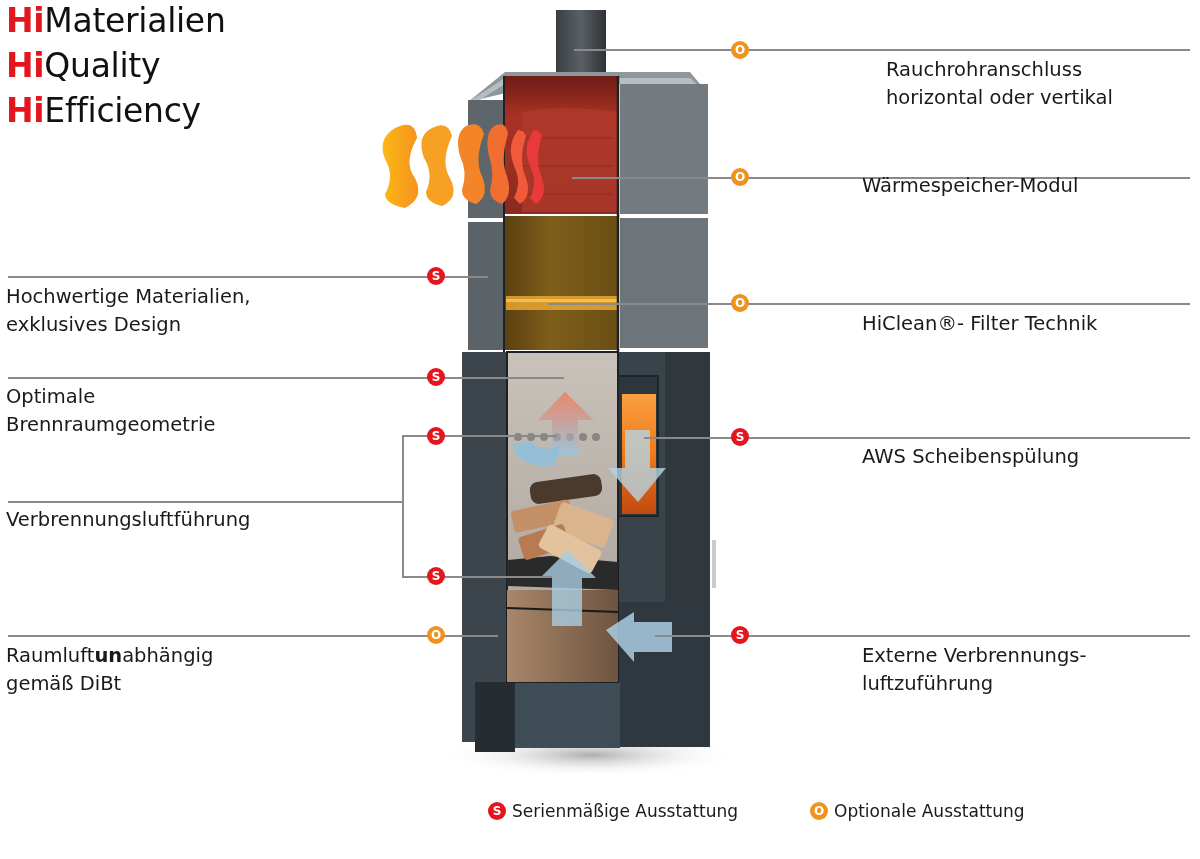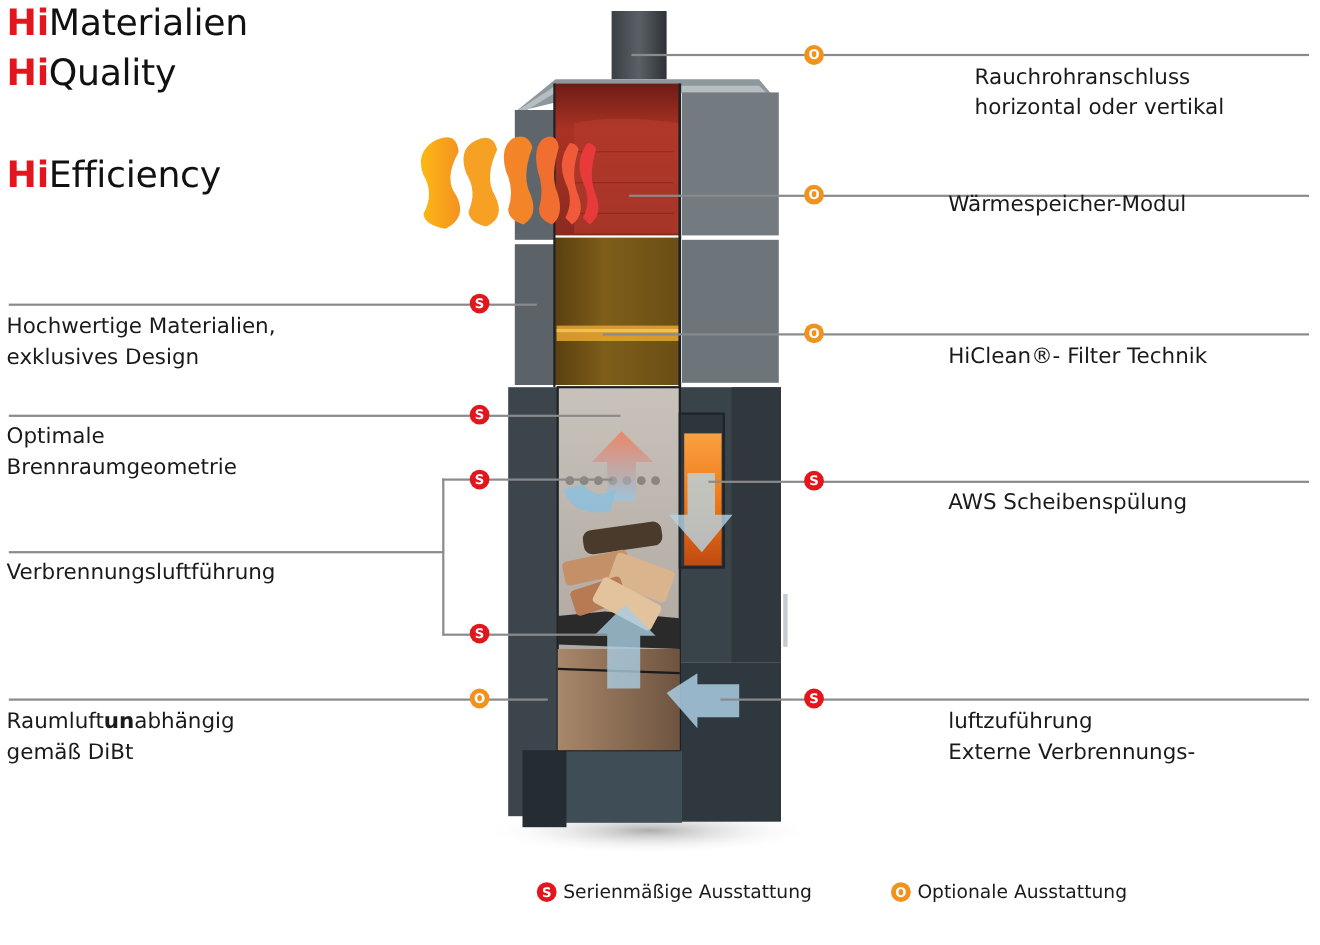--- a/index.html
+++ b/index.html
@@ -21,21 +21,21 @@
 </style>
 </head>
 <body>
 
 <div class="abs headline" style="top:0px;">
   <span class="hi">Hi</span><span>Materialien</span>
 </div>
 <div class="abs headline" style="top:45px;">
   <span class="hi">Hi</span><span>Quality</span>
 </div>
-<div class="abs headline" style="top:90px;margin-top:48px;">
+<div class="abs headline" style="top:90px;">
   <span class="hi">Hi</span><span>Efficiency</span>
 </div>
 
 <svg class="abs stove" width="420" height="800" viewBox="360 0 420 800">
   <defs>
     <linearGradient id="pipeG" x1="0" x2="1">
         <stop offset="0" stop-color="#3a3f43"></stop>
         <stop offset="0.5" stop-color="#5a6065"></stop>
         <stop offset="1" stop-color="#2e3236"></stop>
       </linearGradient>
@@ -181,22 +181,22 @@
 <div class="abs label" style="left:862px; top:172px;">
   <div>Wärmespeicher-Modul</div>
 </div>
 <div class="abs label" style="left:862px; top:310px;">
   <div>HiClean®- Filter Technik</div>
 </div>
 <div class="abs label" style="left:862px; top:443px;">
   <div>AWS Scheibenspülung</div>
 </div>
 <div class="abs label" style="left:862px; top:642px;">
+  <div>Externe Verbrennungs-</div>
   <div>luftzuführung</div>
-  <div>Externe Verbrennungs-</div>
 </div>
 
 <div class="abs line" style="left:8px; top:276px; width:480px;"></div>
 <div class="abs marker s" style="left:427px; top:267px;">S</div>
 
 <div class="abs line" style="left:8px; top:377px; width:556px;"></div>
 <div class="abs marker s" style="left:427px; top:368px;">S</div>
 
 <div class="abs line" style="left:8px; top:501px; width:395px;"></div>
 <div class="abs vline" style="left:402px; top:435px; height:142px;"></div>

